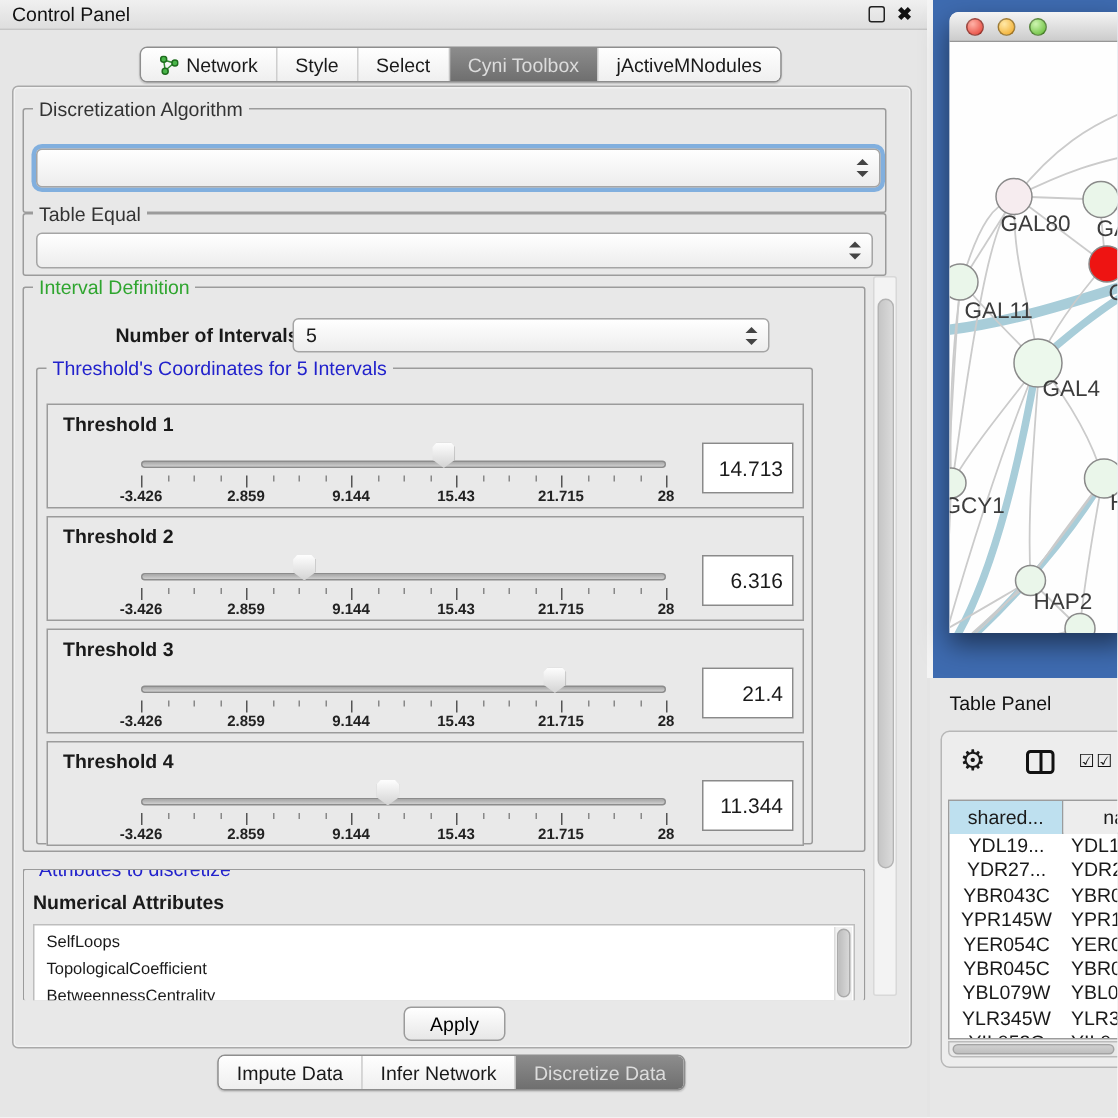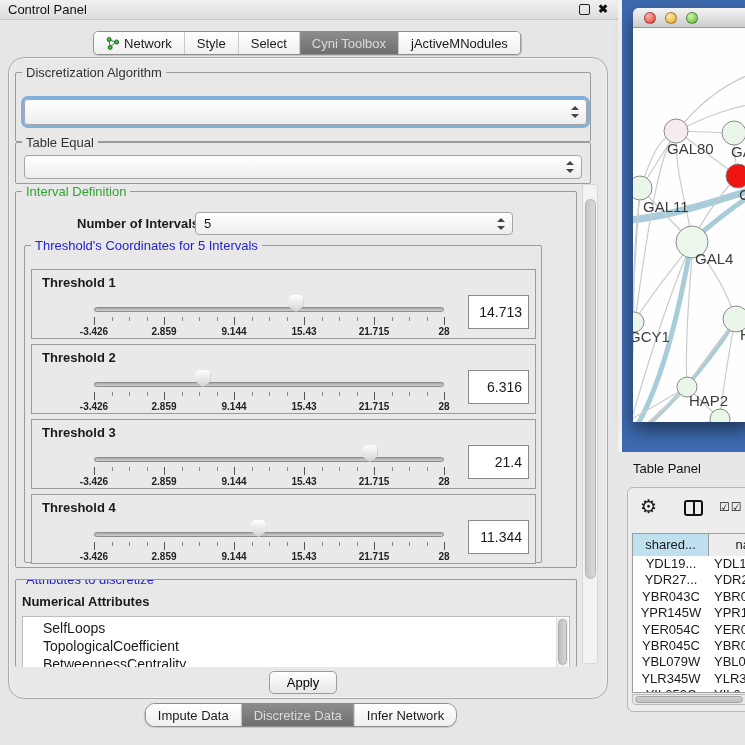--- a/index.html
+++ b/index.html
@@ -12,30 +12,30 @@
   .cp-titlebar{position:absolute;left:0;top:0;width:618px;height:20px;
     background:linear-gradient(#F0F0F0,#DEDEDE);border-bottom:1px solid #C6C6C6;text-align:right;}
   .cp-title{position:absolute;left:8px;top:2px;font-size:13px;color:#111;}
   .tb-float{position:absolute;right:28px;top:4px;width:11px;height:11px;border:1.5px solid #222;border-radius:2px;}
   .tb-close{position:absolute;right:10px;top:2px;font-size:12px;font-weight:bold;color:#111;}
 
   
   .segbar{position:absolute;display:flex;height:24px;border:1px solid #8E8E8E;border-radius:5px;
     overflow:hidden;background:#fff;box-shadow:0 1px 1px rgba(0,0,0,.15);}
   #top-tabs{top:31px;left:307px;transform:translateX(-50%);}
-  #bottom-tabs{top:703px;left:301px;transform:translateX(-50%);border-radius:10px;}
+  #bottom-tabs{top:703px;left:301px;transform:translateX(-50%);}
   .seg{display:flex;align-items:center;gap:5px;padding:0 12px;font-size:13px;
     background:linear-gradient(#FFFFFF,#EFEFEF);border-right:1px solid #C4C4C4;cursor:default;white-space:nowrap;}
   .seg:last-child{border-right:none;}
   .seg.sel{background:linear-gradient(#8C8C8C,#6F6F6F);color:#DCDCDC;}
   .net-ic svg{display:block;}
 
   
   .cp-body{position:absolute;left:8px;top:57px;width:600px;height:642px;
-    border:1px solid #A9A9A9;border-radius:16px;background:#E8E8E8;
+    border:1px solid #A9A9A9;border-radius:4px;background:#E8E8E8;
     box-shadow:inset 0 0 0 1px #F2F2F2;}
 
   
   .group{position:absolute;border:1px solid #9B9B9B;border-radius:2px;background:#E8E8E8;}
   .gtitle{position:absolute;top:-8px;left:6px;background:#E8E8E8;padding:0 4px;font-size:13px;white-space:nowrap;}
   .gtitle.green{color:#2FA52F;}
   .gtitle.blue{color:#2222CC;}
   .gtitle.black{color:#333;}
 
   
@@ -79,21 +79,21 @@
   .tk.mi{height:4px;}
   .tk.ma{height:8px;background:#555;}
   .axlrow{position:absolute;left:62px;top:56px;width:350px;height:12px;}
   .axl{position:absolute;transform:translateX(-50%);font-size:10px;font-weight:bold;color:#222;white-space:nowrap;text-align:right;}
   .vbox{position:absolute;left:436px;top:25px;width:61px;height:34px;background:#fff;border:1px solid #8A8A8A;
     font-size:14px;text-align:right;line-height:32px;padding-right:6px;}
 
   .g-attrs{left:6px;top:521px;width:562px;height:88px;overflow:hidden;border-bottom:none;}
   .attrs-sub{position:absolute;left:6px;top:14px;font-size:13px;font-weight:bold;}
   .listbox{position:absolute;left:6px;top:36px;width:548px;height:52px;background:#fff;border:1px solid #BDBDBD;overflow:hidden;}
-  .listbox ul{margin:0;padding:2px 0 0 20px;list-style:none;font-size:14px;}
+  .listbox ul{margin:0;padding:2px 0 0 8px;list-style:none;font-size:11px;}
   .listbox li{height:18px;line-height:18px;}
   .mini-vs{position:absolute;right:1px;top:1px;width:12px;height:50px;background:#F1F1F1;border-left:1px solid #DDD;}
   .mini-vs .th{position:absolute;left:1px;top:1px;width:9px;height:46px;border-radius:5px;
     background:linear-gradient(90deg,#BDBDBD,#D8D8D8);border:1px solid #AAA;}
 
   .cp-vscroll{position:absolute;left:573px;top:126px;width:16px;height:480px;background:#F3F3F3;
     border:1px solid #D8D8D8;border-radius:2px;}
   .cp-vscroll .th{position:absolute;left:1.5px;top:14px;width:11px;height:380px;border-radius:6px;
     background:linear-gradient(90deg,#C6C6C6,#DADADA);border:1px solid #B3B3B3;}
 
@@ -394,25 +394,25 @@
           <div class="th"></div>
         </div>
 
       <button class="apply">Apply</button>
     </div>
 
     <div class="segbar" id="bottom-tabs">
         <div class="seg">
           <span>Impute Data</span>
         </div>
+        <div class="seg">
+          <span>Infer Network</span>
+        </div>
         <div class="seg sel">
           <span>Discretize Data</span>
-        </div>
-        <div class="seg">
-          <span>Infer Network</span>
         </div>
       </div>
   </div>
 
   <div class="gapstrip"></div>
 
   <div class="desktop">
     <div class="net-window">
       <div class="net-titlebar">
         <span class="light red"></span>

